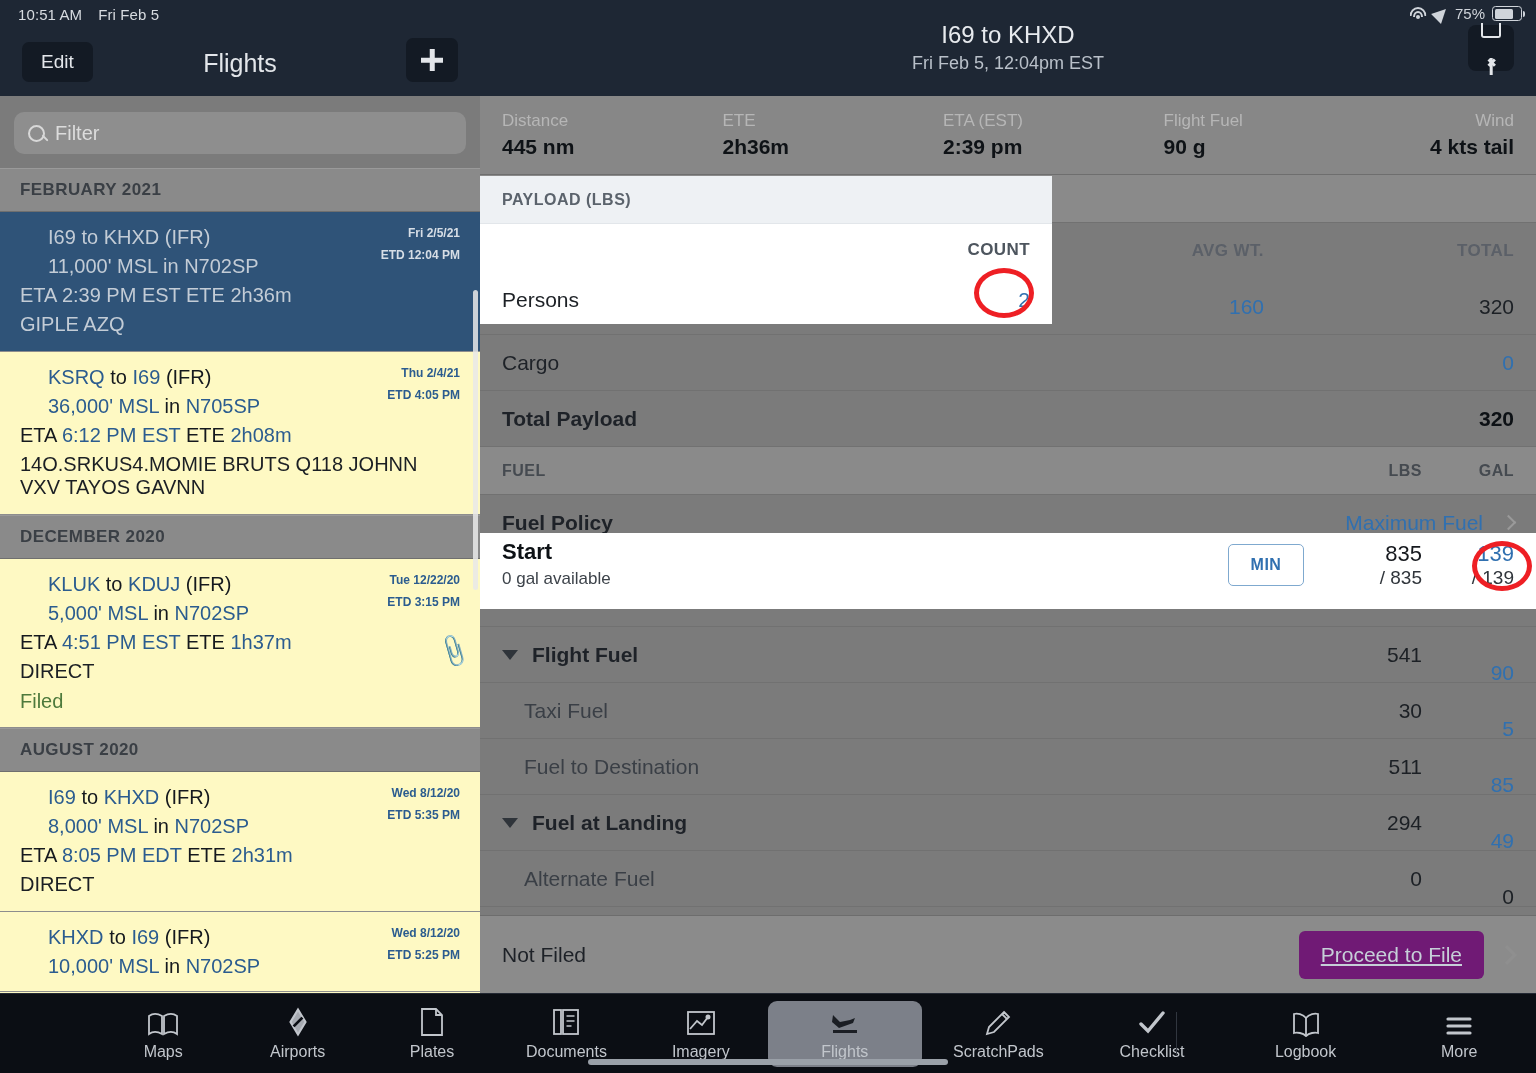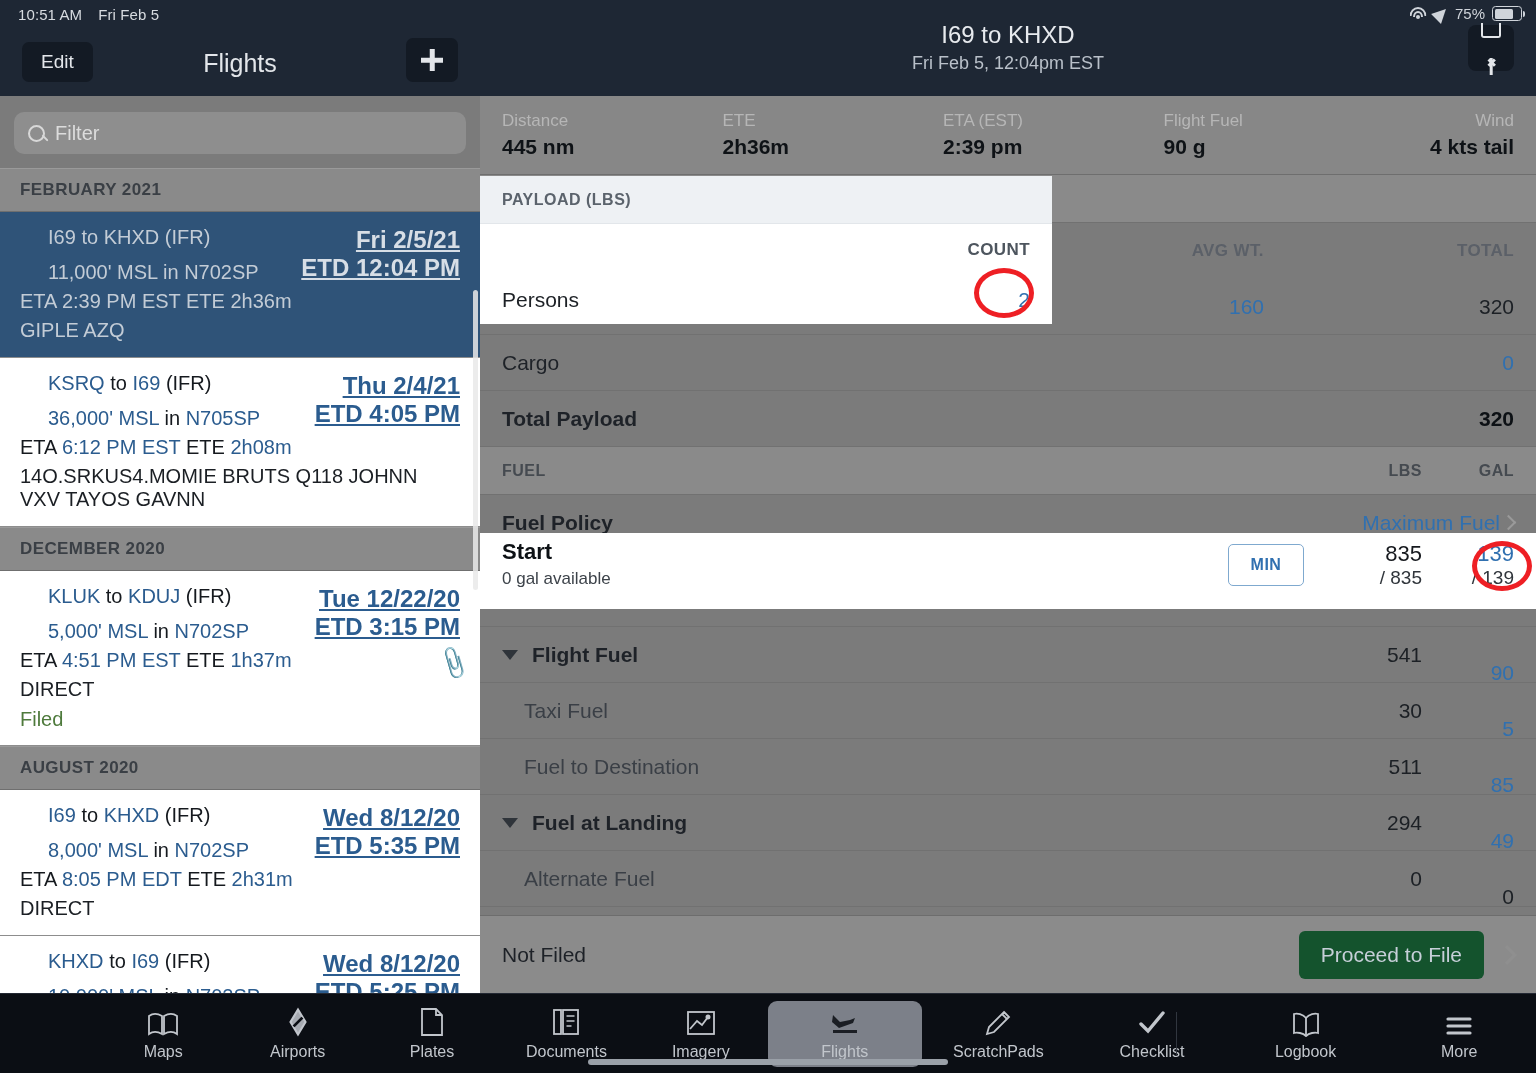--- a/index.html
+++ b/index.html
@@ -34,21 +34,21 @@
   .wifi-ico i:nth-child(3){ width:4px;height:4px; top:8px; border-radius:50%; background:#cfd4da; border:none;}
   .loc-ico { width:0;height:0; border-left:7px solid transparent; border-right:7px solid transparent;
      border-bottom:14px solid #cfd4da; transform: rotate(45deg); }
   .batt { width: 30px; height: 15px; border: 1.6px solid #cfd4da; border-radius: 3.5px; position: relative; padding:1.5px;}
   .batt::after { content:''; position:absolute; right:-4px; top:4px; width:2px; height:6px; background:#cfd4da; border-radius:0 2px 2px 0;}
   .batt > span { display:block; height:100%; width:75%; background:#cfd4da; border-radius:1.5px; }
 
   
   .sidebar {
     position:absolute; left:0; top:0; width:480px; height:993px;
-    background:#ffffff; display:flex; flex-direction:column; z-index:10;
+    background:#fef9c3; display:flex; flex-direction:column; z-index:10;
   }
   .sb-navbar {
     height:96px; background:#1e2734; position:relative; flex:0 0 auto;
     display:flex; align-items:flex-end; padding: 0 22px 14px 22px;
   }
   .edit-btn {
     background:#131a24; color:#e3e6ea; font-size:19px; border:none; border-radius:7px;
     padding:9px 19px; cursor:pointer; font-family:inherit;
   }
   .sb-title {
@@ -85,21 +85,21 @@
     letter-spacing:.4px; padding:11px 0 11px 20px;
     border-top:1px solid #9a9a9a; border-bottom:1px solid #6f6f6f;
   }
   .fl-item {
     padding:14px 20px 14px 20px; position:relative;
     border-bottom:1px solid #8d8d8d;
   }
   .fl-item.selected { background:#2f5378; }
   .fl-row { display:flex; justify-content:space-between; align-items:flex-start;margin-left:28px; }
   .fl-l { font-size:20px; line-height:1.1; }
-  .fl-r { font-size:24px; font-weight:bold; white-space:nowrap; padding-left:10px;text-decoration:underline; }
+  .fl-r { font-size:12px; font-weight:bold; white-space:nowrap; padding-left:10px; }
   .fl-line { font-size:20px; line-height:1.1; margin-top:7px; }
   .fl-route { font-size:20px; line-height:1.18; margin-top:7px; color:#1b1f24; }
   .k { color:#2b5c8f; }                 
   .d { color:#15191e; }                 
   .filed { color:#4e7a3c; font-size:20px; margin-top:7px; }
   .fl-item.selected .k, .fl-item.selected .d,
   .fl-item.selected .fl-route, .fl-item.selected .fl-r { color:#c3ccd6; }
   .fl-item.selected .fl-r { color:#d7dee6; }
   .clip {
     position:absolute; right:20px; top:78px; width:20px; height:24px;
@@ -174,34 +174,34 @@
   .row.muted .nm { color:#3a3f46; }
   .row .v1 { margin-left:auto; width:250px; text-align:right; }
   .row .v2 { width:250px; text-align:right; }
   .row .v3 { width:250px; text-align:right; }
   .row .lbs { width:118px; text-align:right; }
   .row .gal { width:92px; text-align:right;margin-top:36px; }
   .blue { color:#3070b0; }
   .bold { font-weight:bold; color:#0d1115; }
   .row.tall { height:62px; }
 
-  .policy-val { color:#3070b0; font-size:21px; display:flex; align-items:center; gap:3px; }
+  .policy-val { color:#3070b0; font-size:21px; display:flex; align-items:center; gap:20px; }
   .chev { display:inline-block; width:11px; height:11px; border-right:2.6px solid #9a9a9a;
      border-top:2.6px solid #9a9a9a; transform:rotate(45deg); }
   .tri { width:0;height:0;border-left:8px solid transparent;border-right:8px solid transparent;
      border-top:10px solid #2f343a; margin-right:14px; flex:0 0 auto;}
 
   .foot {
     flex:0 0 auto; height:78px; background:#8b8b8b; display:flex; align-items:center;
     padding:0 22px; border-top:1px solid #6d6d6d;
   }
   .foot .nf { color:#1d2127; font-size:21px; }
   .proceed {
-    margin-left:auto; background:#14532d; color:#c6cfd8; border:none; border-radius:6px;
-    font-size:21px; padding:12px 22px; cursor:pointer; font-family:inherit;
+    margin-left:auto; background:#701a75; color:#c6cfd8; border:none; border-radius:6px;
+    font-size:21px; padding:12px 22px; cursor:pointer; font-family:inherit;text-decoration:underline;
   }
   .foot .chev2 { display:inline-block; width:14px; height:14px; border-right:3px solid #8f8f8f;
      border-top:3px solid #8f8f8f; transform:rotate(45deg); margin-left:16px; }
 
   
   .spot { position:absolute; z-index:20; background:#ffffff; overflow:hidden; }
   .spot-payload { left:480px; top:176px; width:572px; height:148px; }
   .spot-start   { left:480px; top:533px; width:1056px; height:76px; }
 
   .sp-grp {

